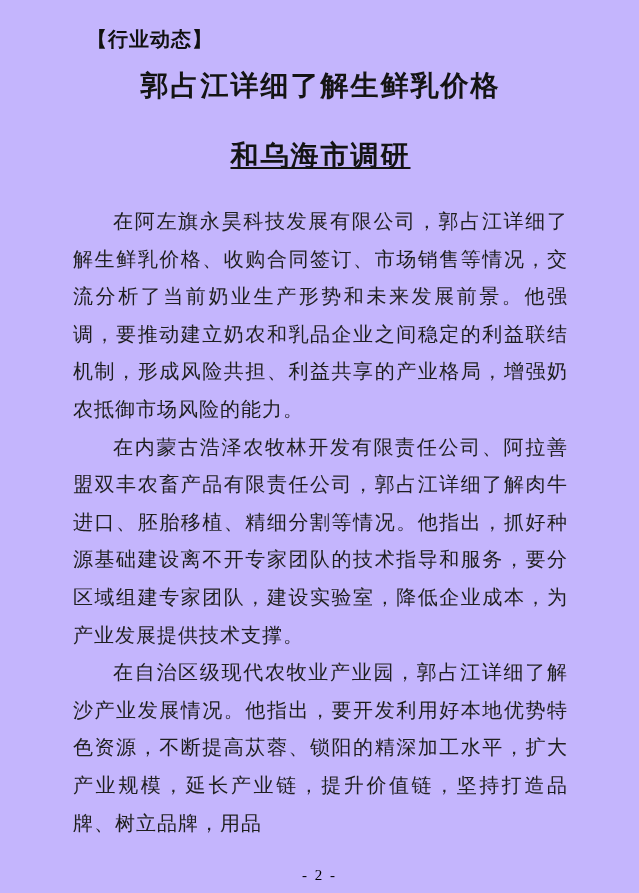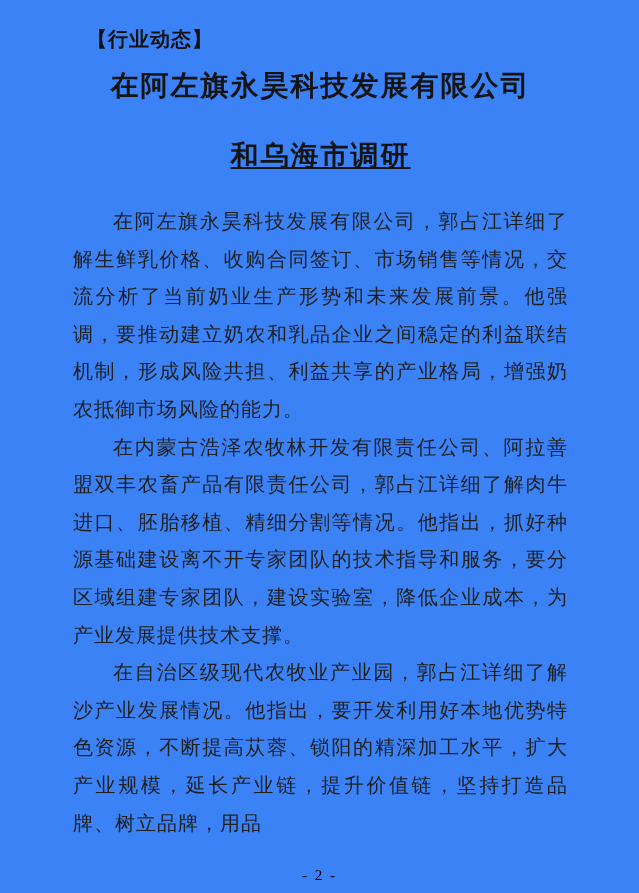--- a/index.html
+++ b/index.html
@@ -5,21 +5,21 @@
   * { margin: 0; padding: 0; box-sizing: border-box; }
 
   html, body {
     background: #e8e8e8;
   }
 
   .page {
     position: relative;
     width: 639px;
     height: 893px;
-    background: #3b82f6;
+    background: #c4b5fd;
     margin: 0 auto;
     overflow: hidden;
     font-family: "Liberation Serif", "DejaVu Serif", serif;
     color: #1a1a1a;
   }
 
   .content {
     padding: 26px 71px 0 73px;
   }
 
@@ -73,21 +73,21 @@
   }
 </style>
 </head>
 <body>
 
 <div class="page">
   <div class="content">
 
     <div class="section-tag">【行业动态】</div>
 
-    <h1 class="doc-title line1">在阿左旗永昊科技发展有限公司</h1>
+    <h1 class="doc-title line1">郭占江详细了解生鲜乳价格</h1>
 
     <h1 class="doc-title line2">和乌海市调研</h1>
 
     <div class="body-text">
       <p>在阿左旗永昊科技发展有限公司，郭占江详细了解生鲜乳价格、收购合同签订、市场销售等情况，交流分析了当前奶业生产形势和未来发展前景。他强调，要推动建立奶农和乳品企业之间稳定的利益联结机制，形成风险共担、利益共享的产业格局，增强奶农抵御市场风险的能力。</p>
       <p>在内蒙古浩泽农牧林开发有限责任公司、阿拉善盟双丰农畜产品有限责任公司，郭占江详细了解肉牛进口、胚胎移植、精细分割等情况。他指出，抓好种源基础建设离不开专家团队的技术指导和服务，要分区域组建专家团队，建设实验室，降低企业成本，为产业发展提供技术支撑。</p>
       <p>在自治区级现代农牧业产业园，郭占江详细了解沙产业发展情况。他指出，要开发利用好本地优势特色资源，不断提高苁蓉、锁阳的精深加工水平，扩大产业规模，延长产业链，提升价值链，坚持打造品牌、树立品牌，用品</p>
     </div>
 
   </div>

